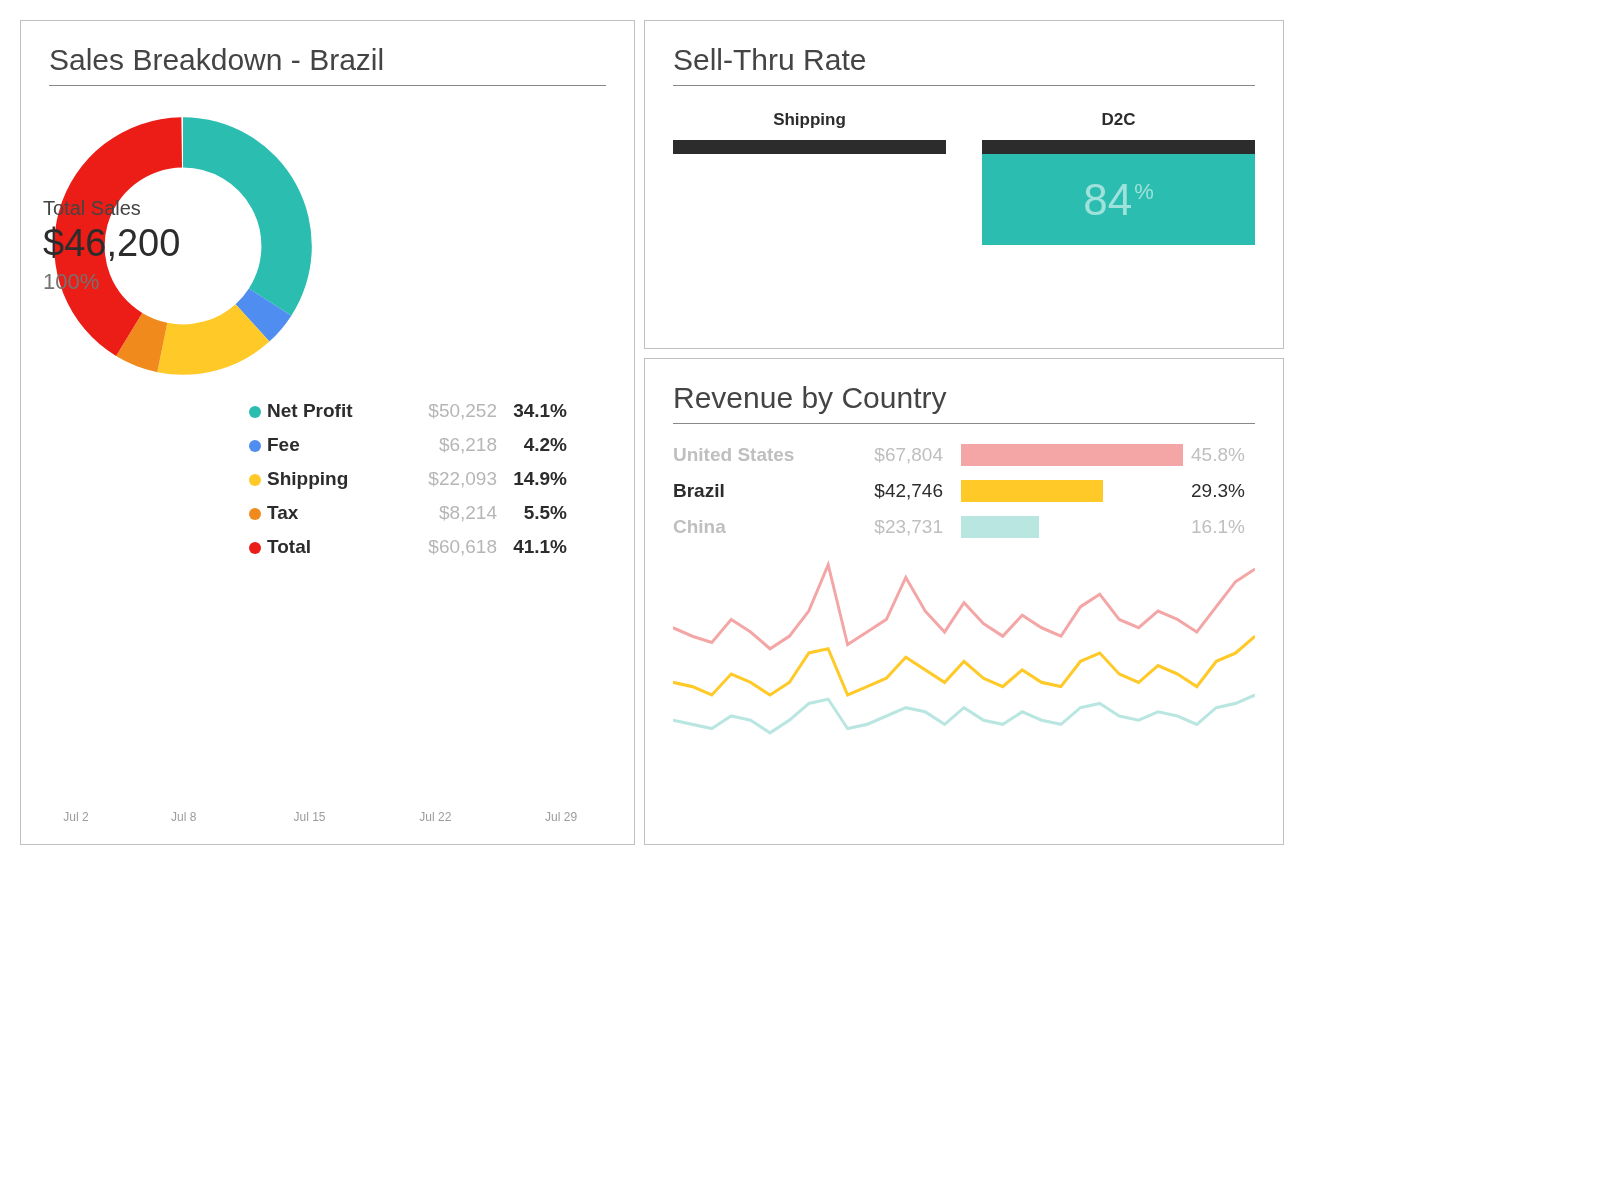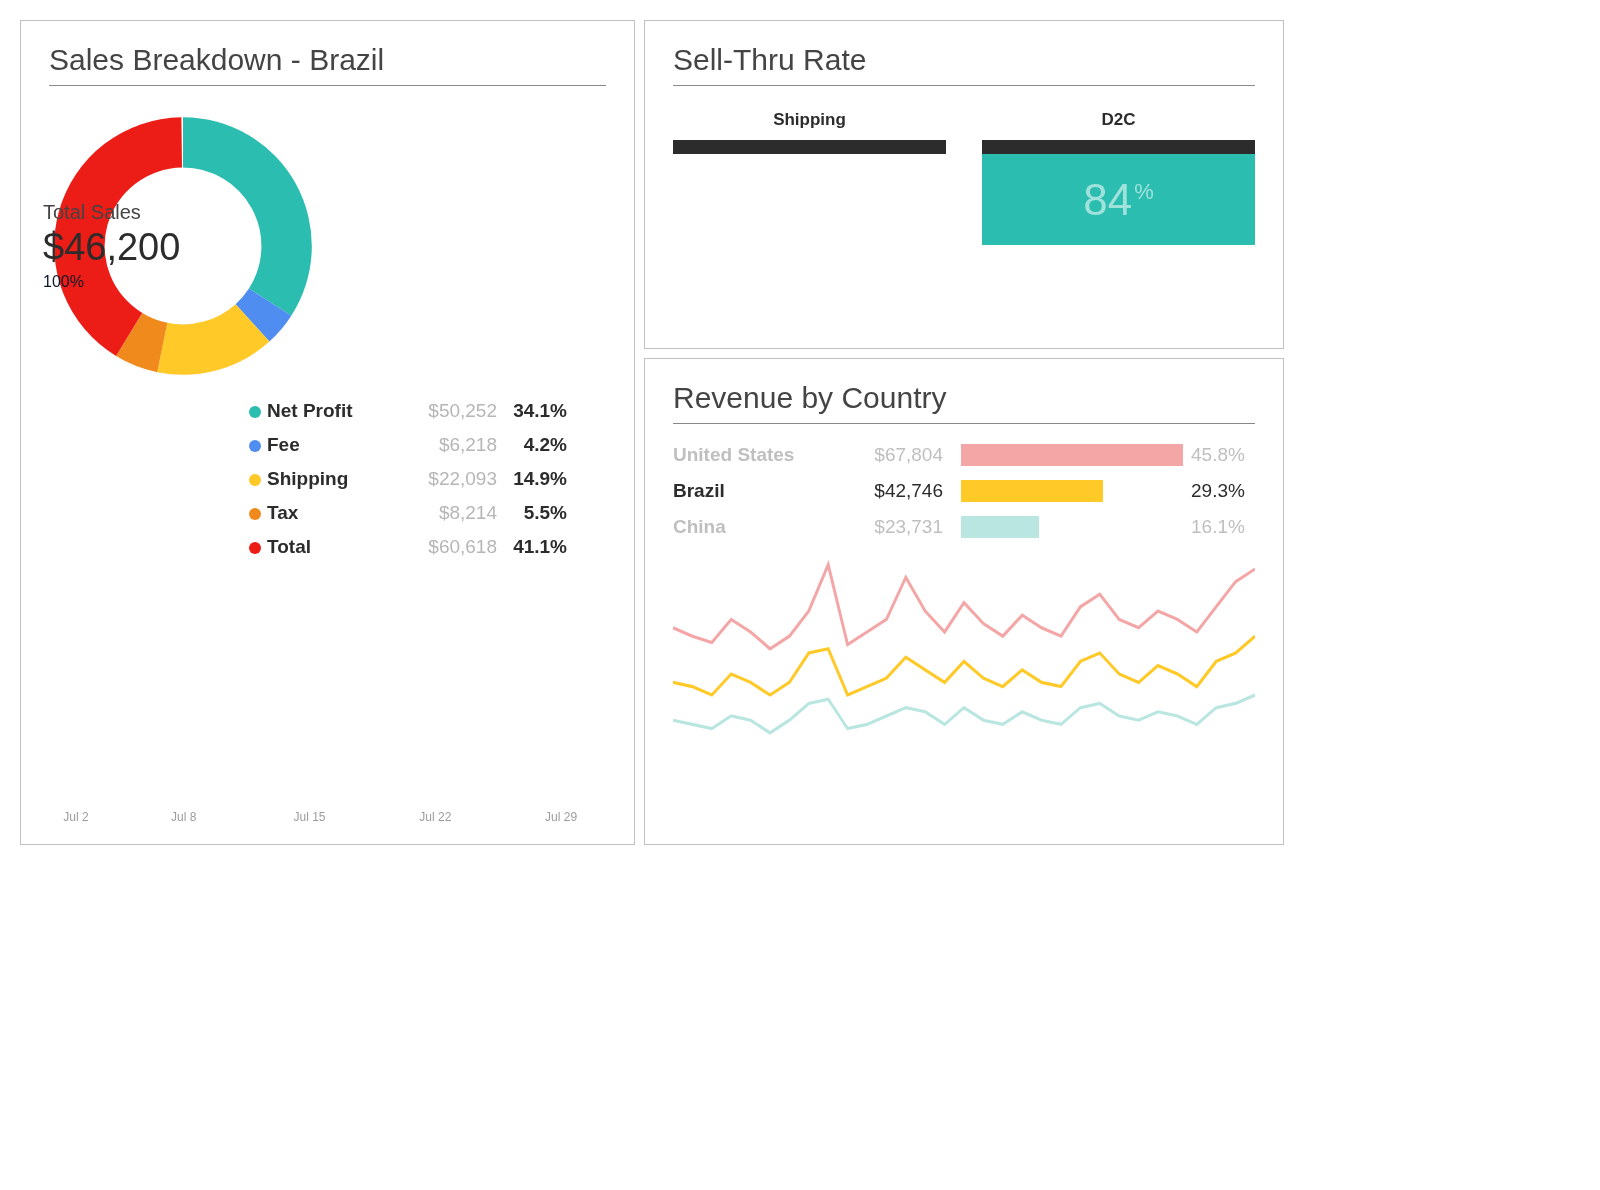--- a/index.html
+++ b/index.html
@@ -50,21 +50,21 @@
   
   .donut-row { display:flex; }
   .donut-wrap { position: relative; width: 280px; height: 280px; margin-left:-6px;}
   .donut-center {
     position: absolute; inset: 0;
     display: flex; flex-direction: column;
     align-items: flex-start; justify-content: center;
   }
   .donut-center .label { font-size: 20px; color: #444; }
   .donut-center .value { font-size: 38px; font-weight: 400; margin-top:2px;}
-  .donut-center .pct   { font-size: 16px; color: #0f172a; margin-top:4px;}
+  .donut-center .pct   { font-size: 22px; color: #737373; margin-top:4px;}
   
   .legend { margin: 14px 0 12px 200px; display:grid; grid-template-columns:18px 130px 100px 70px; row-gap:12px; font-size:19px;}
   .legend .dot { width:12px;height:12px;border-radius:50%; margin-top:6px;}
   .legend .name { font-weight:700;}
   .legend .val  { color:#b6b6b6; text-align:right;}
   .legend .pct  { font-weight:700; text-align:right;}
   
   .bars-area { height: 260px; position:relative; margin-top:4px;}
   .bars { position:absolute; left:0; right:0; bottom:22px; top:0; display:flex; align-items:flex-end; gap:4px;}
   .bar { flex:1; display:flex; flex-direction:column-reverse; }

